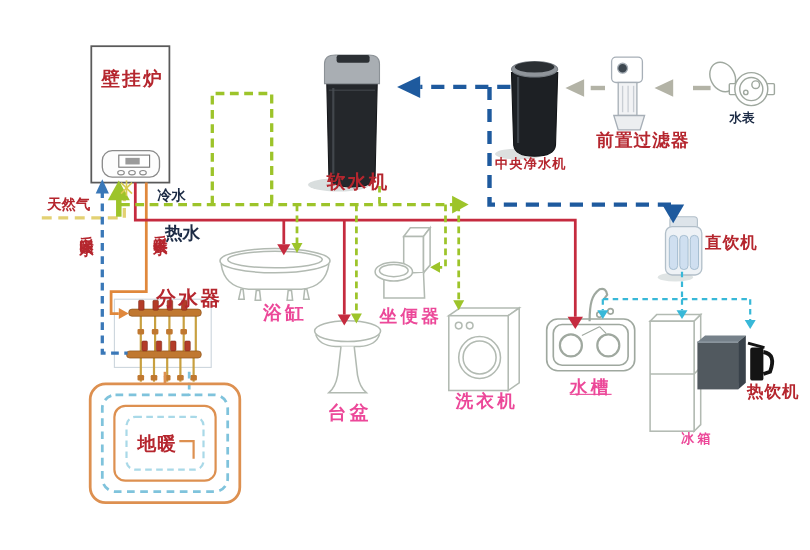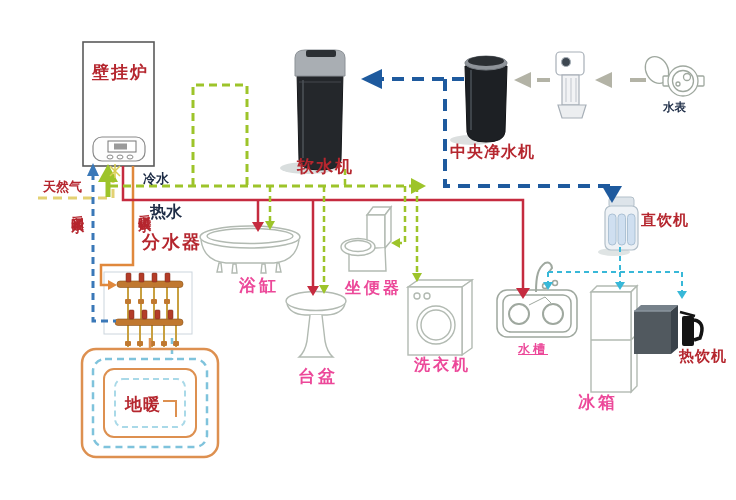--- a/index.html
+++ b/index.html
@@ -267,40 +267,41 @@
   <div class="lbl red" style="left:43px;top:180px;font-size:13px;">天然气</div>
 
   <div class="lbl red vert" style="left:70px;top:204px;font-size:13px;">采暖回水</div>
 
   <div class="lbl red vert" style="left:137px;top:203px;font-size:13px;">采暖供水</div>
 
   <div class="lbl dark" style="left:143px;top:172px;font-size:13px;">冷水</div>
 
   <div class="lbl dark" style="left:150px;top:203px;font-size:16px;">热水</div>
 
-  <div class="lbl red" style="left:142px;top:232px;font-size:18px;letter-spacing:2px;">分水器</div>
+  <div class="lbl red" style="left:142px;top:262px;font-size:18px;letter-spacing:2px;">分水器</div>
 
   <div class="lbl red" style="left:125px;top:395px;font-size:17px;letter-spacing:1px;">地暖</div>
 
   <div class="lbl red" style="left:297px;top:157px;font-size:17px;letter-spacing:2px;">软水机</div>
 
-  <div class="lbl red" style="left:450px;top:143px;font-size:16px;letter-spacing:1px;text-align:center;">中央净水机</div>
-
+  <div class="lbl red" style="left:450px;top:143px;font-size:12px;letter-spacing:1px;text-align:center;">中央净水机</div>
+
+  <div class="lbl red" style="left:542px;top:119px;font-size:16px;letter-spacing:1px;">前置过滤器</div>
 
   <div class="lbl dark" style="left:663px;top:101px;font-size:11.5px;">水表</div>
 
   <div class="lbl red" style="left:641px;top:212px;font-size:15px;letter-spacing:1px;">直饮机</div>
 
   <div class="lbl red" style="left:679px;top:348px;font-size:15px;letter-spacing:1px;">热饮机</div>
 
   <div class="lbl fixture" style="left:239px;top:276px;font-size:17px;">浴缸</div>
 
   <div class="lbl fixture" style="left:345px;top:279px;font-size:16px;text-align:center;">坐便器</div>
 
   <div class="lbl fixture" style="left:298px;top:367px;font-size:17px;text-align:center;">台盆</div>
 
   <div class="lbl fixture" style="left:414px;top:356px;font-size:16px;">洗衣机</div>
 
-  <div class="lbl fixture" style="left:518px;top:343px;font-size:12px;text-decoration:underline;">水槽</div>
-
-  <div class="lbl fixture" style="left:578px;top:393px;font-size:17px;">冰箱</div>
+  <div class="lbl fixture" style="left:518px;top:343px;font-size:16px;text-decoration:underline;">水槽</div>
+
+  <div class="lbl fixture" style="left:619px;top:393px;font-size:12px;">冰箱</div>
 
 </div>
 
 </body></html>

